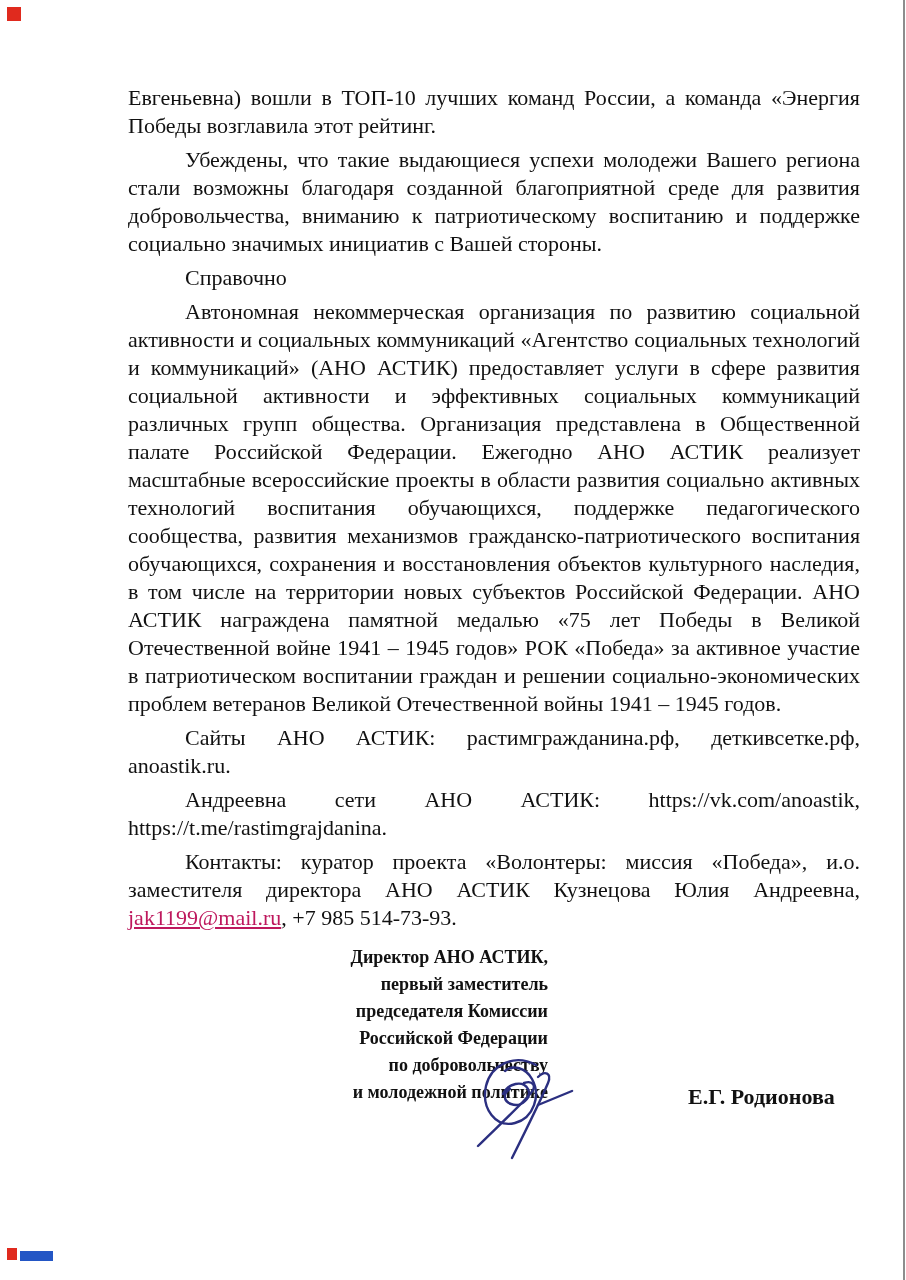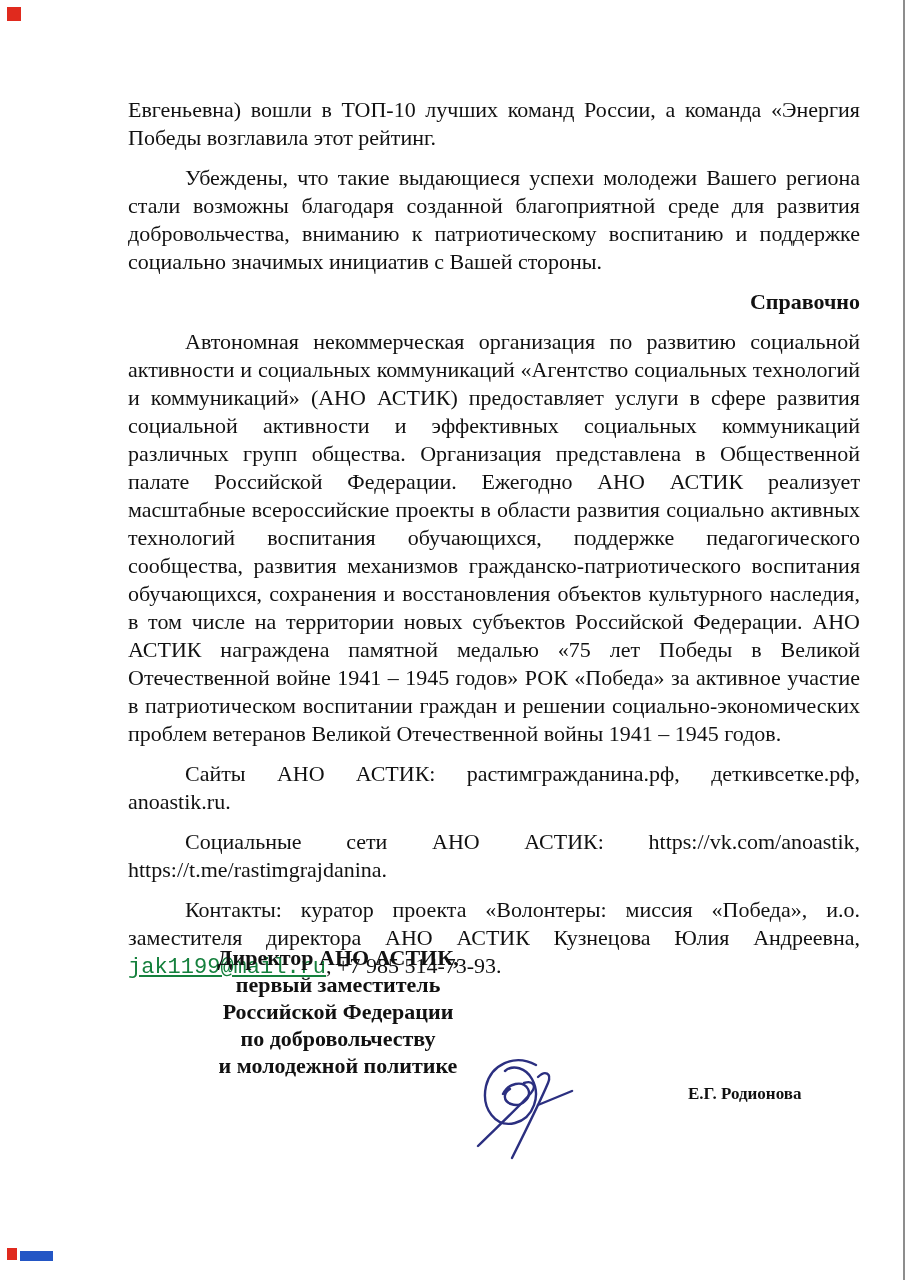--- a/index.html
+++ b/index.html
@@ -28,44 +28,43 @@
   
   .body-text {
     position: absolute;
     left: 128px; top: 84px;
     width: 732px;
     font-size: 22px;
     line-height: 28px;
     text-align: justify;
     text-justify: inter-word;
   }
-  .body-text p { margin: 12px 0 6px 0; text-indent: 57px; }
+  .body-text p { margin: 0 0 6px 0; text-indent: 57px; }
   .body-text p.no-indent { text-indent: 0; }
-  .body-text p.bold { font-weight: bold; text-align: right; }
+  .body-text p.bold { font-weight: normal; text-align: left; }
   a.email {
-    color: #15803d;
+    color: #be185d;
     text-decoration: underline;
     cursor: pointer;
-    font-family: Liberation Mono, monospace;
   }
 
   
   .sig-block {
     position: absolute;
     left: 128px; top: 944px;
     width: 420px;
-    font-size: 22px;
+    font-size: 18px;
     line-height: 27px;
     font-weight: bold;
-    text-align: center;
+    text-align: right;
   }
   .sig-name {
     position: absolute;
     left: 688px; top: 1084px;
-    font-size: 17px;
+    font-size: 22px;
     font-weight: bold;
     white-space: nowrap;
   }
   .signature-svg {
     position: absolute;
     left: 472px; top: 1052px;
     width: 118px; height: 108px;
   }
 </style>
 </head>
@@ -77,27 +76,28 @@
   <div class="marker marker-bl-r"></div>
   <div class="marker marker-bl-b"></div>
   <div class="edge-line"></div>
 
   <div class="body-text" id="letter-body">
       <p class="no-indent"><span>Евгеньевна) вошли в ТОП-10 лучших команд России, а команда «Энергия Победы возглавила этот рейтинг.</span></p>
       <p><span>Убеждены, что такие выдающиеся успехи молодежи Вашего региона стали возможны благодаря созданной благоприятной среде для развития добровольчества, вниманию к патриотическому воспитанию и поддержке социально значимых инициатив с Вашей стороны.</span></p>
       <p class="bold"><span>Справочно</span></p>
       <p><span>Автономная некоммерческая организация по развитию социальной активности и социальных коммуникаций «Агентство социальных технологий и коммуникаций» (АНО АСТИК) предоставляет услуги в сфере развития социальной активности и эффективных социальных коммуникаций различных групп общества. Организация представлена в Общественной палате Российской Федерации. Ежегодно АНО АСТИК реализует масштабные всероссийские проекты в области развития социально активных технологий воспитания обучающихся, поддержке педагогического сообщества, развития механизмов гражданско-патриотического воспитания обучающихся, сохранения и восстановления объектов культурного наследия, в том числе на территории новых субъектов Российской Федерации. АНО АСТИК награждена памятной медалью «75 лет Победы в Великой Отечественной войне 1941 – 1945 годов» РОК «Победа» за активное участие в патриотическом воспитании граждан и решении социально-экономических проблем ветеранов Великой Отечественной войны 1941 – 1945 годов.</span></p>
       <p><span>Сайты АНО АСТИК: растимгражданина.рф, деткивсетке.рф, anoastik.ru.</span></p>
-      <p><span>Социальные сети АНО АСТИК: https://vk.com/anoastik, https://t.me/rastimgrajdanina.</span></p>
+      <p><span>Андреевна сети АНО АСТИК: https://vk.com/anoastik, https://t.me/rastimgrajdanina.</span></p>
       <p><span>Контакты: куратор проекта «Волонтеры: миссия «Победа», и.о. заместителя директора АНО АСТИК Кузнецова Юлия Андреевна, </span><a class="email">jak1199@mail.ru</a><span>, +7 985 514-73-93.</span></p>
     </div>
 
   <div class="sig-block" id="sig-block">
       <div>Директор АНО АСТИК,</div>
       <div>первый заместитель</div>
+      <div>председателя Комиссии</div>
       <div>Российской Федерации</div>
       <div>по добровольчеству</div>
       <div>и молодежной политике</div>
     </div>
 
   <svg class="signature-svg" viewBox="0 0 118 108" fill="none" xmlns="http://www.w3.org/2000/svg">
     <g stroke="#2b2f80" stroke-width="2.4" stroke-linecap="round" fill="none">
       <path d="M64,13 C42,1 19,13 14,34 C9,57 24,76 43,71 C62,66 69,43 60,27 C54,16 41,12 33,19"></path>
       <path d="M31,42 C36,31 51,28 56,37 C60,45 50,56 39,52 C31,49 31,41 38,37"></path>
       <path d="M6,94 C21,79 49,53 59,41 C65,34 61,28 52,31"></path>

